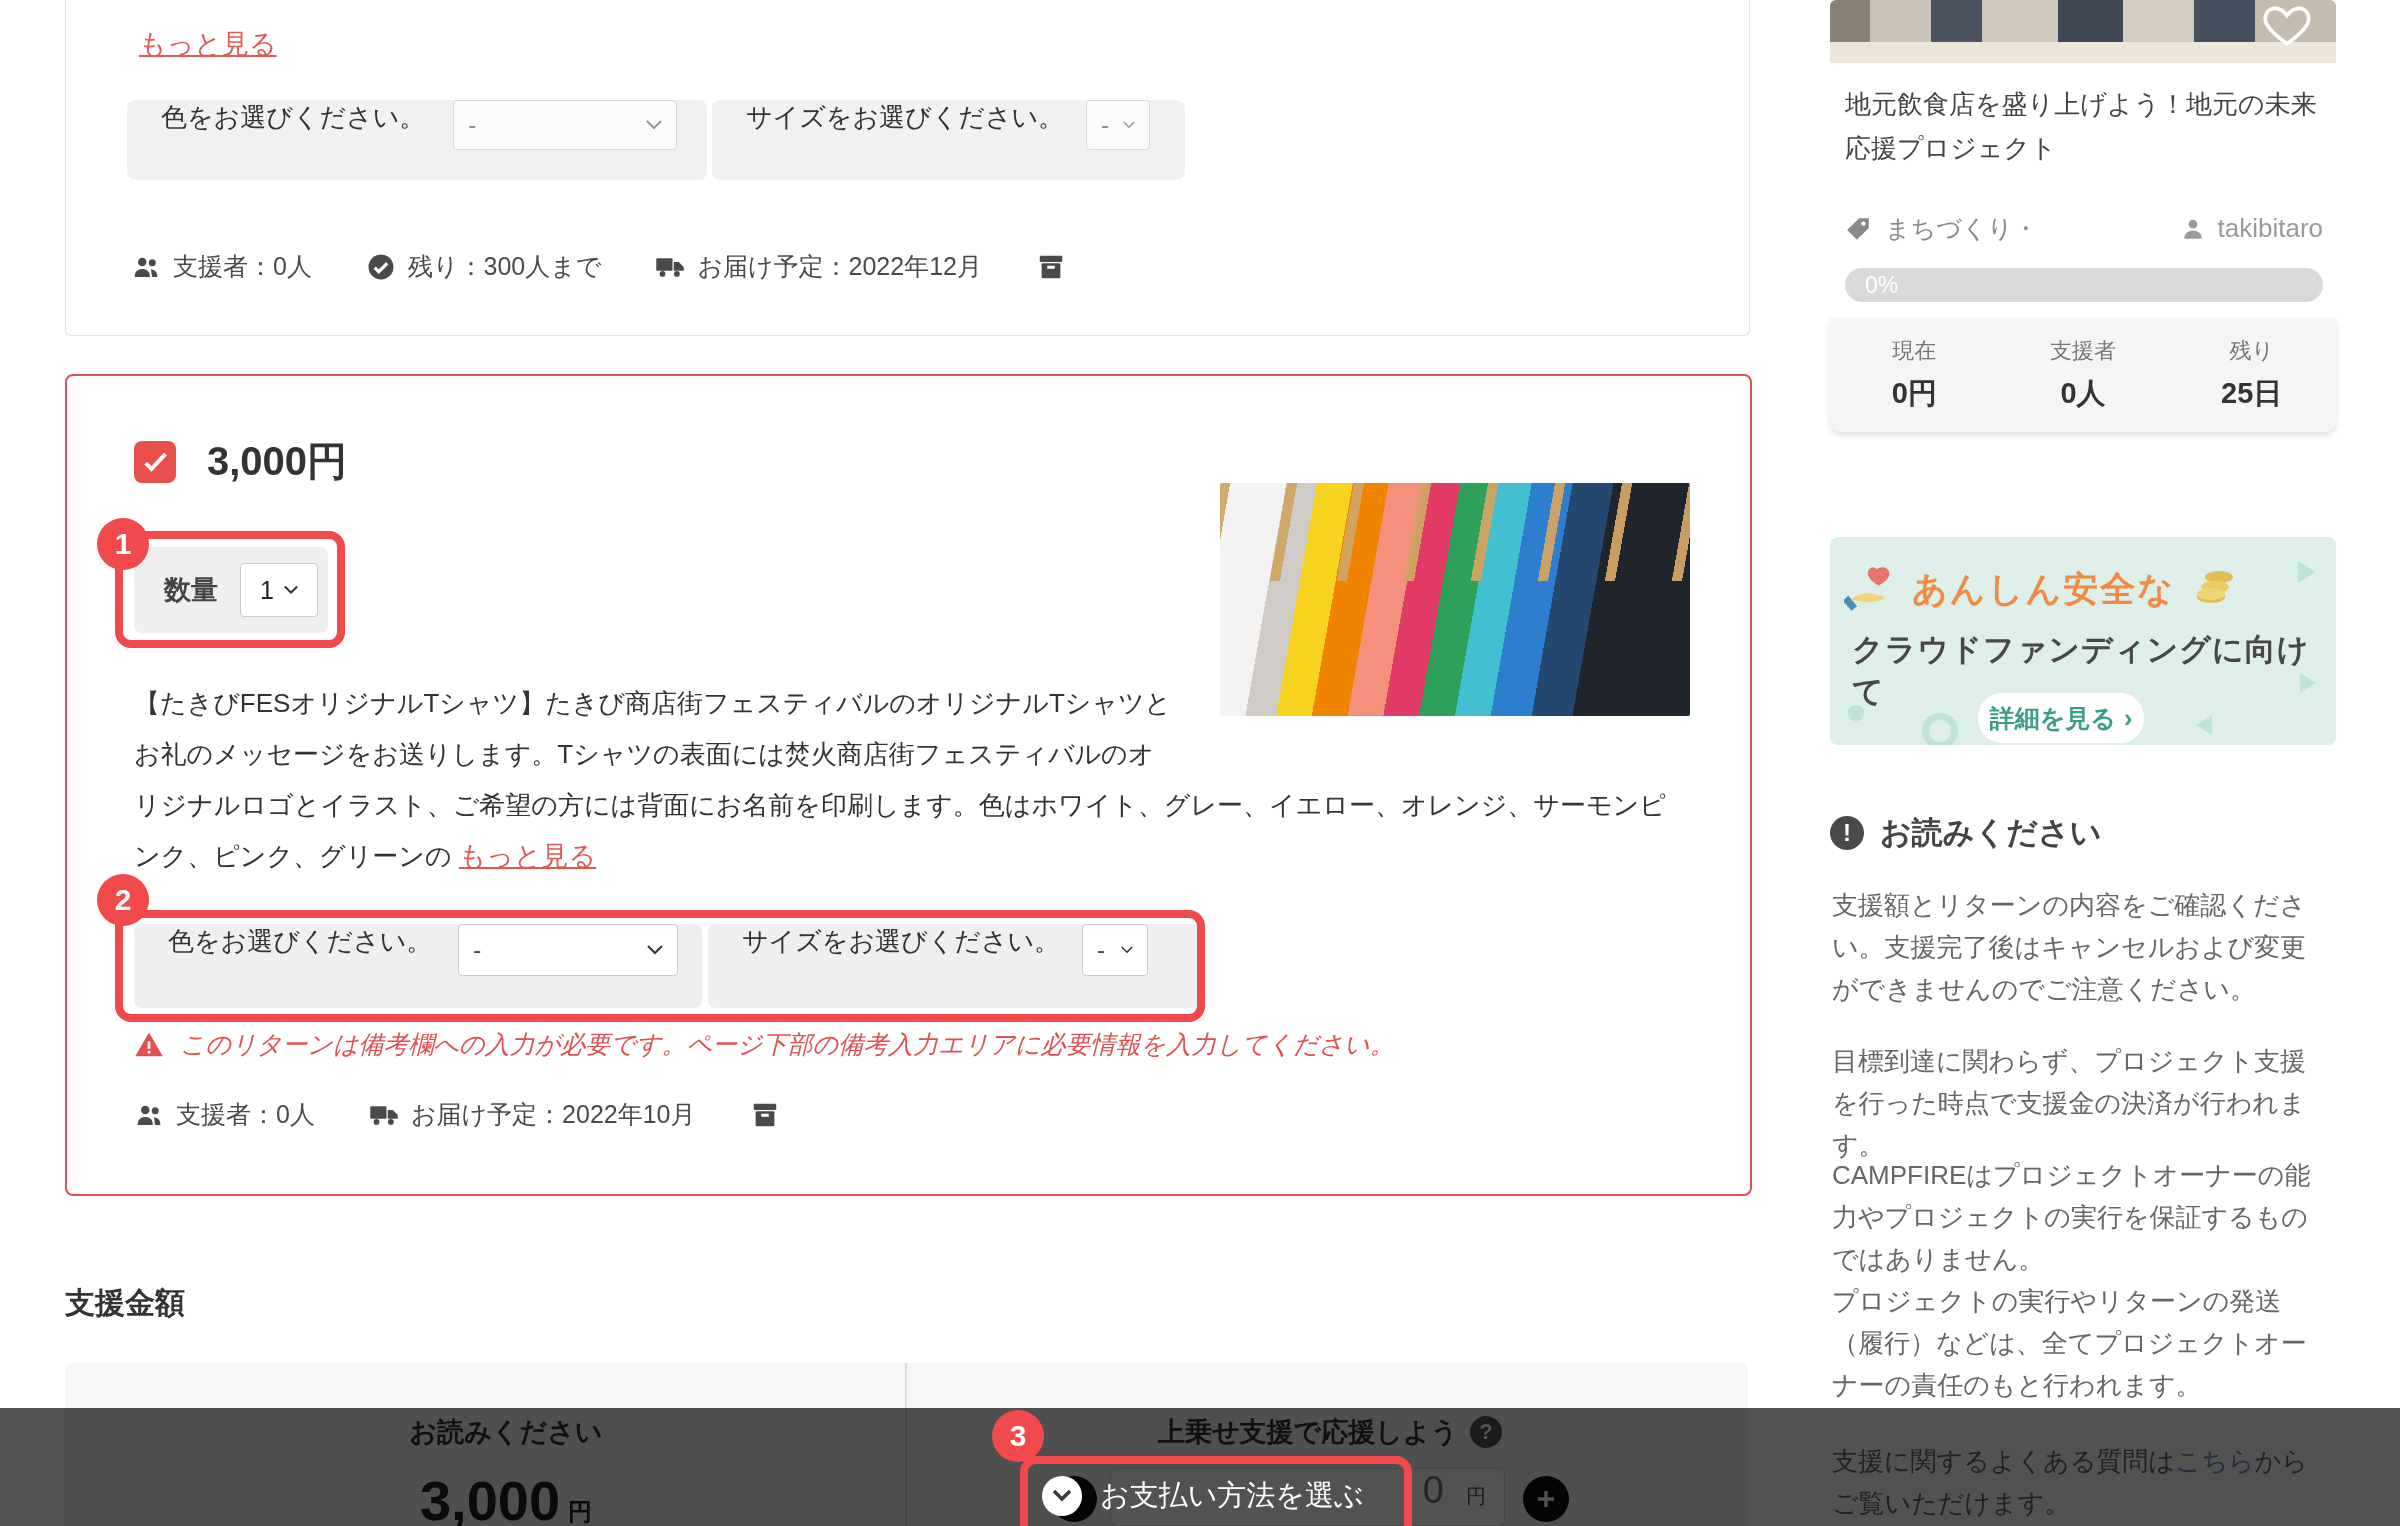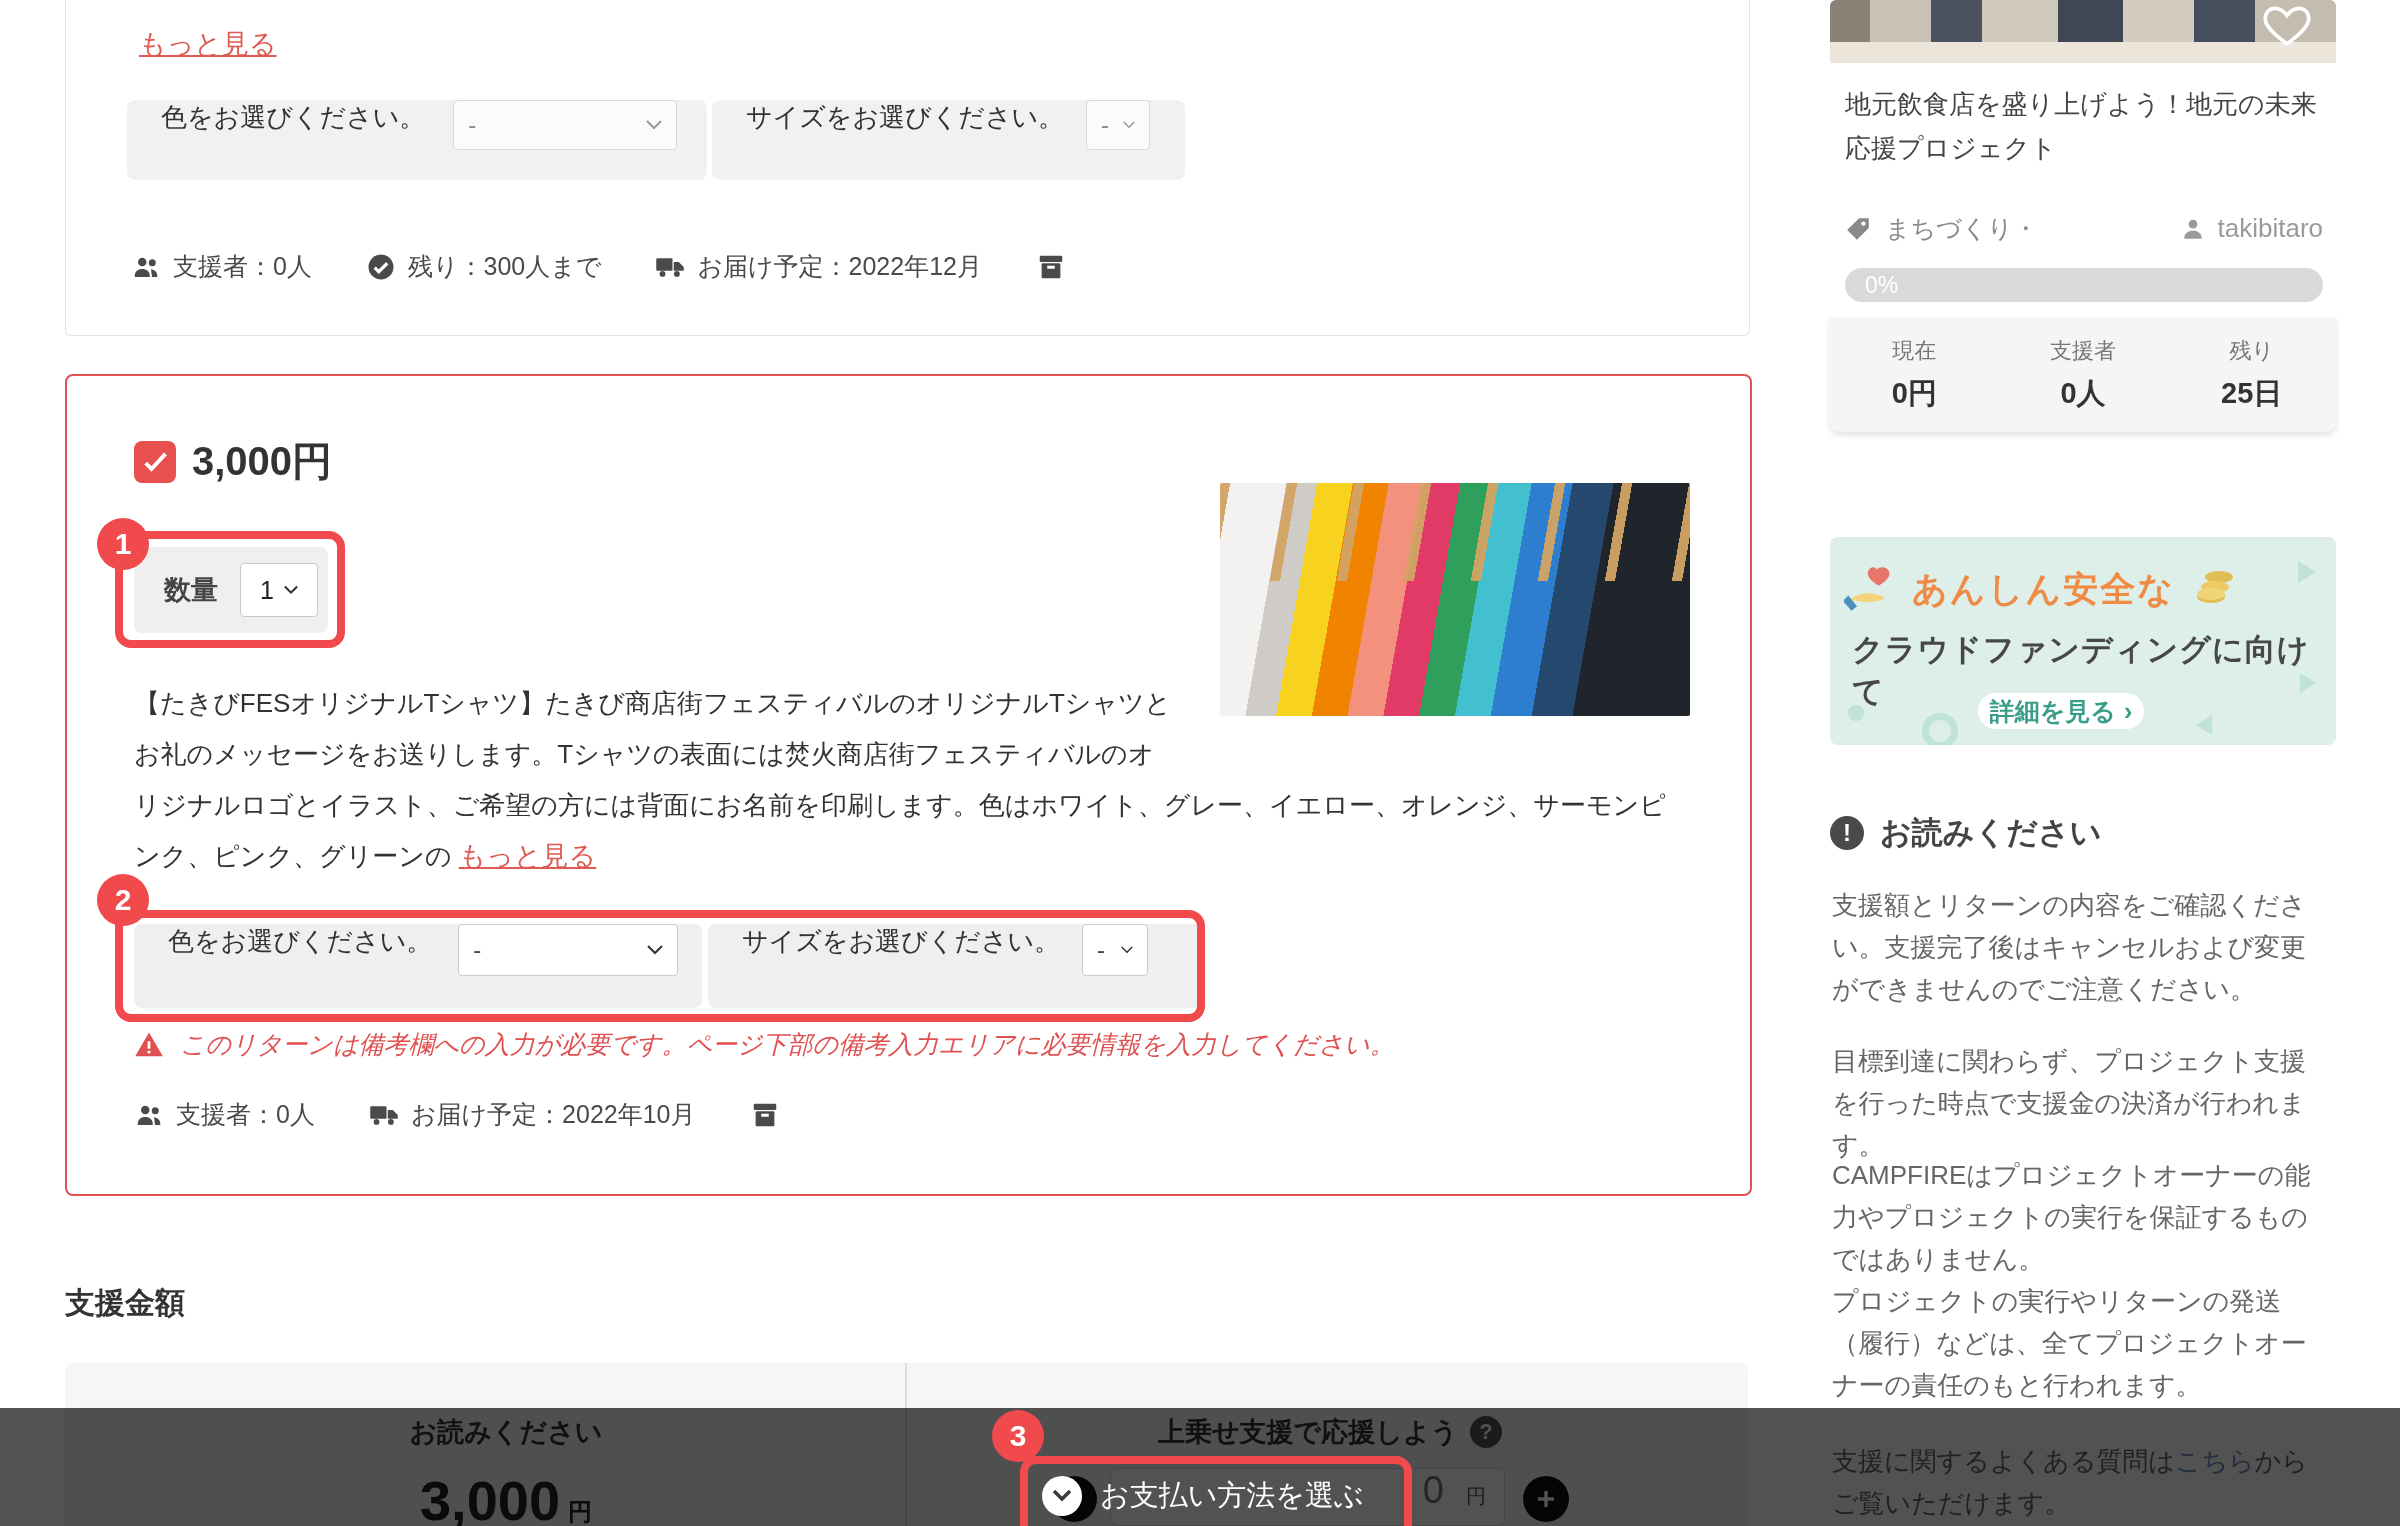--- a/index.html
+++ b/index.html
@@ -18,21 +18,21 @@
   .chev{width:16px;height:10px;flex:none;margin-left:10px;}
   .stats-row{display:flex;align-items:center;gap:14px;color:#4a4a4a;font-size:25px;}
   .stats-row .grp{display:flex;align-items:center;gap:12px;margin-right:40px;}
   .ic{width:30px;height:30px;flex:none;color:#4a4a4a;}
 
   
   .ret-card{left:65px;top:374px;width:1683px;height:818px;border:2px solid #e05252;border-radius:8px;background:#fff;}
   .ret-badge{right:-2px;top:-2px;width:330px;height:78px;background:#e05252;border-radius:0 8px 0 10px;color:#fff;font-size:26px;display:flex;align-items:center;justify-content:center;}
   .price-row{left:67px;top:58px;display:flex;align-items:center;gap:16px;}
   .checkbox-ic{width:42px;height:42px;background:#e8504e;border-radius:8px;display:flex;align-items:center;justify-content:center;}
-  .price-txt{font-size:40px;font-weight:bold;color:#333;}
+  .price-txt{font-size:40px;font-weight:bold;color:#333;margin-left:15px;}
   .ann-circle{width:52px;height:52px;background:#f04a4c;border-radius:50%;color:#fff;font-weight:bold;font-size:30px;display:flex;align-items:center;justify-content:center;z-index:7;}
   .ann-box{border:8px solid #f04a4c;border-radius:16px;box-sizing:border-box;z-index:6;pointer-events:none;}
   .qty-wrap{left:67px;top:171px;width:194px;height:86px;background:#efefef;border-radius:8px;display:flex;align-items:center;gap:22px;padding-left:30px;box-sizing:border-box;}
   .qty-label{font-size:27px;font-weight:bold;color:#444;}
   .qty-sel{width:76px;height:52px;background:#fff;border:1px solid #c9c9c9;border-radius:4px;display:flex;align-items:center;justify-content:center;gap:8px;font-size:25px;color:#222;cursor:pointer;}
   .tshirt{left:1153px;top:107px;width:470px;height:233px;border-radius:2px;overflow:hidden;
     background:linear-gradient(100deg,#f4f2f0 0 13%,#cfccc8 13% 19%,#f7d21e 19% 26%,#f08300 26% 33%,#f4917c 33% 40%,#e23a67 40% 47%,#2fa05c 47% 54%,#43c0cf 54% 61%,#2d7ecf 61% 69%,#24486e 69% 77%,#20242b 77% 100%);}
   .tshirt:before{content:"";position:absolute;left:0;top:0;right:0;height:42%;
     background:repeating-linear-gradient(100deg,rgba(210,164,100,.95) 0 10px,rgba(210,164,100,0) 10px 66px);}
   .desc{left:67px;top:302px;width:1556px;font-size:26px;line-height:51px;color:#333;}
@@ -76,21 +76,21 @@
   .progress{left:15px;top:268px;width:478px;height:34px;background:#d9d9d9;border-radius:17px;color:#fff;font-size:23px;display:flex;align-items:center;padding-left:20px;box-sizing:border-box;}
   .proj-stats{left:0;top:318px;width:506px;height:114px;background:#f4f5f7;border-radius:0 0 10px 10px;box-shadow:0 3px 6px rgba(0,0,0,.12);display:flex;align-items:center;}
   .pst{flex:1;text-align:center;}
   .pst .lbl{font-size:22px;color:#777;}
   .pst .val{font-size:29px;font-weight:bold;color:#333;margin-top:8px;}
 
   .banner{left:0;top:537px;width:506px;height:208px;background:#ddefe8;border-radius:8px;overflow:hidden;}
   .bn-row1{position:absolute;left:14px;top:26px;display:flex;align-items:center;gap:16px;}
   .bn-orange{font-size:35px;font-weight:bold;color:#ef8b45;letter-spacing:2px;}
   .bn-row2{position:absolute;left:22px;top:92px;font-size:31px;font-weight:bold;color:#474747;letter-spacing:1px;}
-  .bn-btn{position:absolute;left:148px;top:156px;width:166px;height:36px;background:#fff;border-radius:24px;display:flex;align-items:center;justify-content:center;gap:8px;color:#3a9d89;font-size:25px;font-weight:bold;cursor:pointer;}
+  .bn-btn{position:absolute;left:148px;top:156px;width:166px;height:50px;background:#fff;border-radius:24px;display:flex;align-items:center;justify-content:center;gap:8px;color:#3a9d89;font-size:25px;font-weight:bold;cursor:pointer;}
   .shape{position:absolute;background:#bfe3d4;}
   .hand-ic{width:52px;height:52px;}
   .coins-ic{width:48px;height:44px;}
 
   .readme-head{left:0;top:812px;display:flex;align-items:center;gap:16px;}
   .readme-ic{width:34px;height:34px;border-radius:50%;background:#4a4a4a;color:#fff;font-size:24px;font-weight:bold;display:flex;align-items:center;justify-content:center;}
   .readme-title{font-size:31px;font-weight:bold;color:#444;}
   .para{left:2px;width:500px;font-size:26px;line-height:42px;color:#666;}
   .p1{top:884px;} .p2{top:1040px;} .p3{top:1154px;} .p4{top:1440px;}
   .faq-link{color:#6b8fc3;cursor:pointer;}

